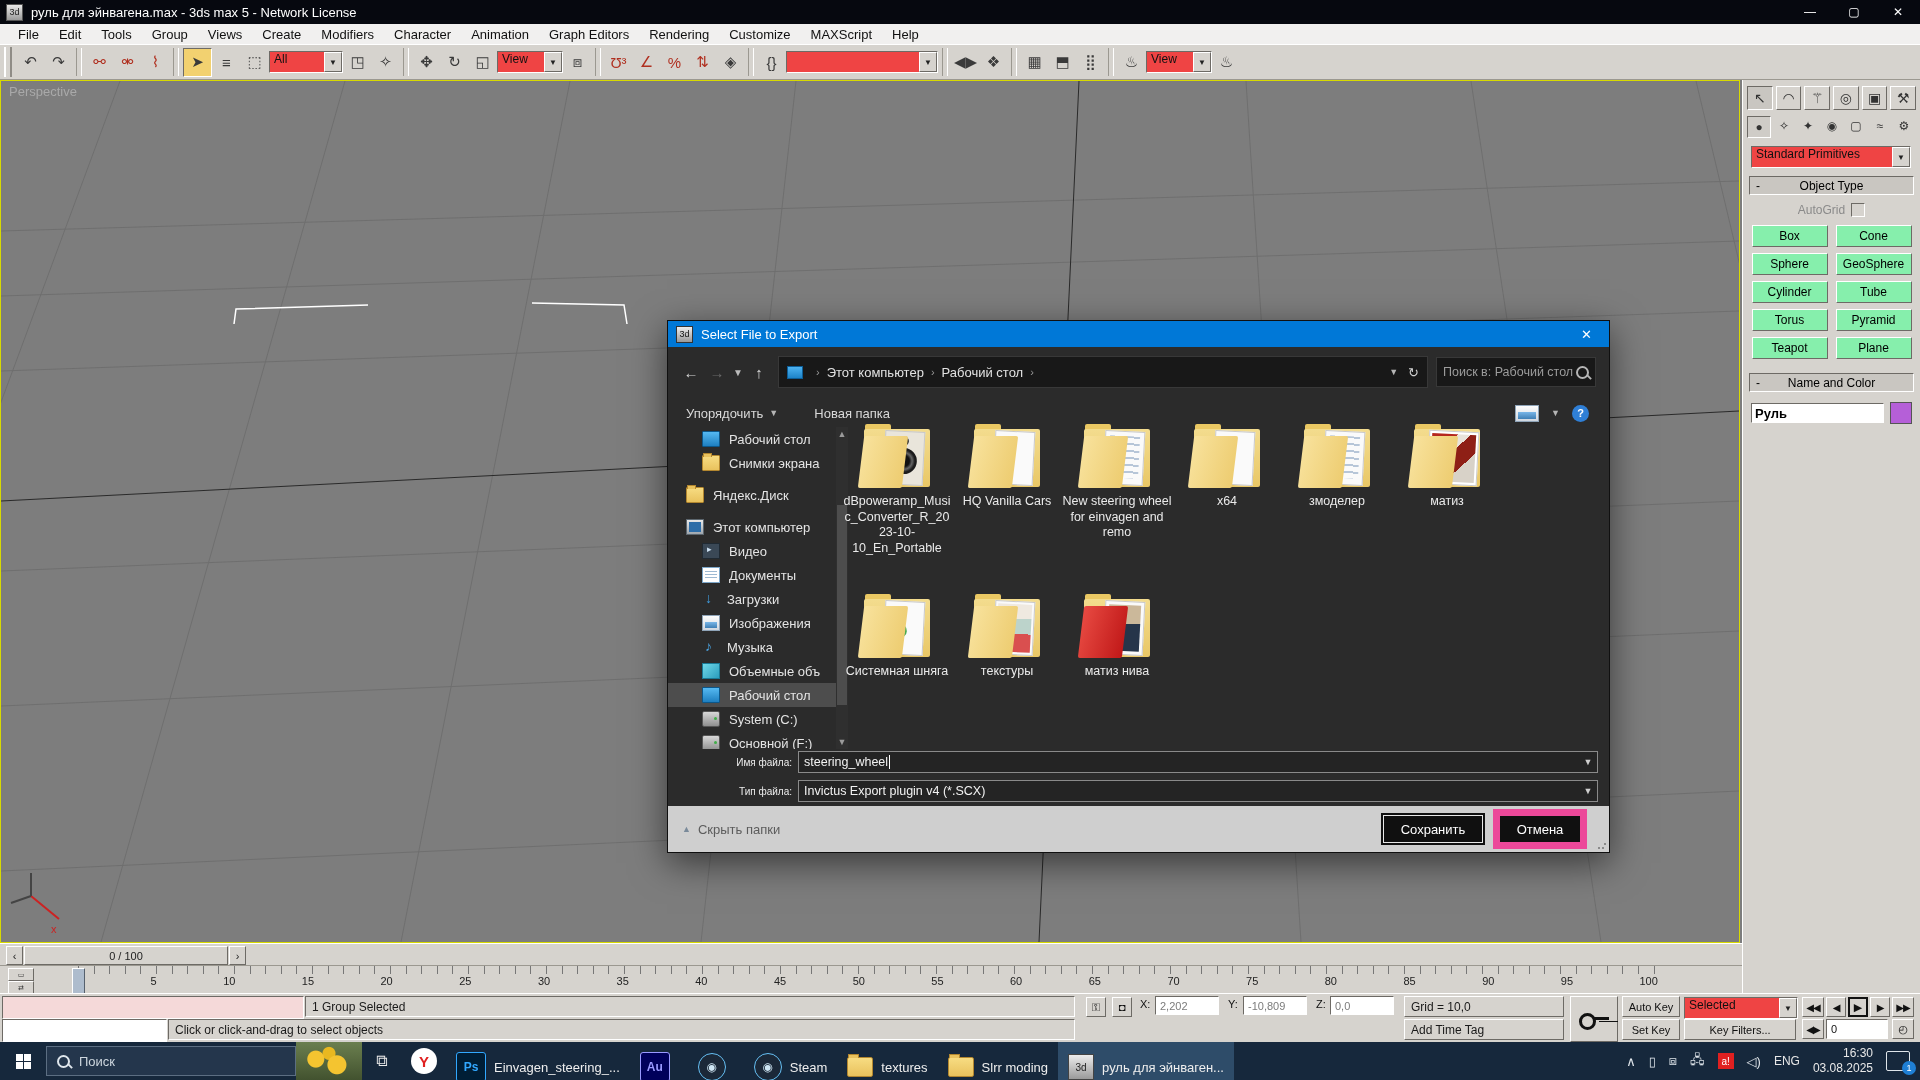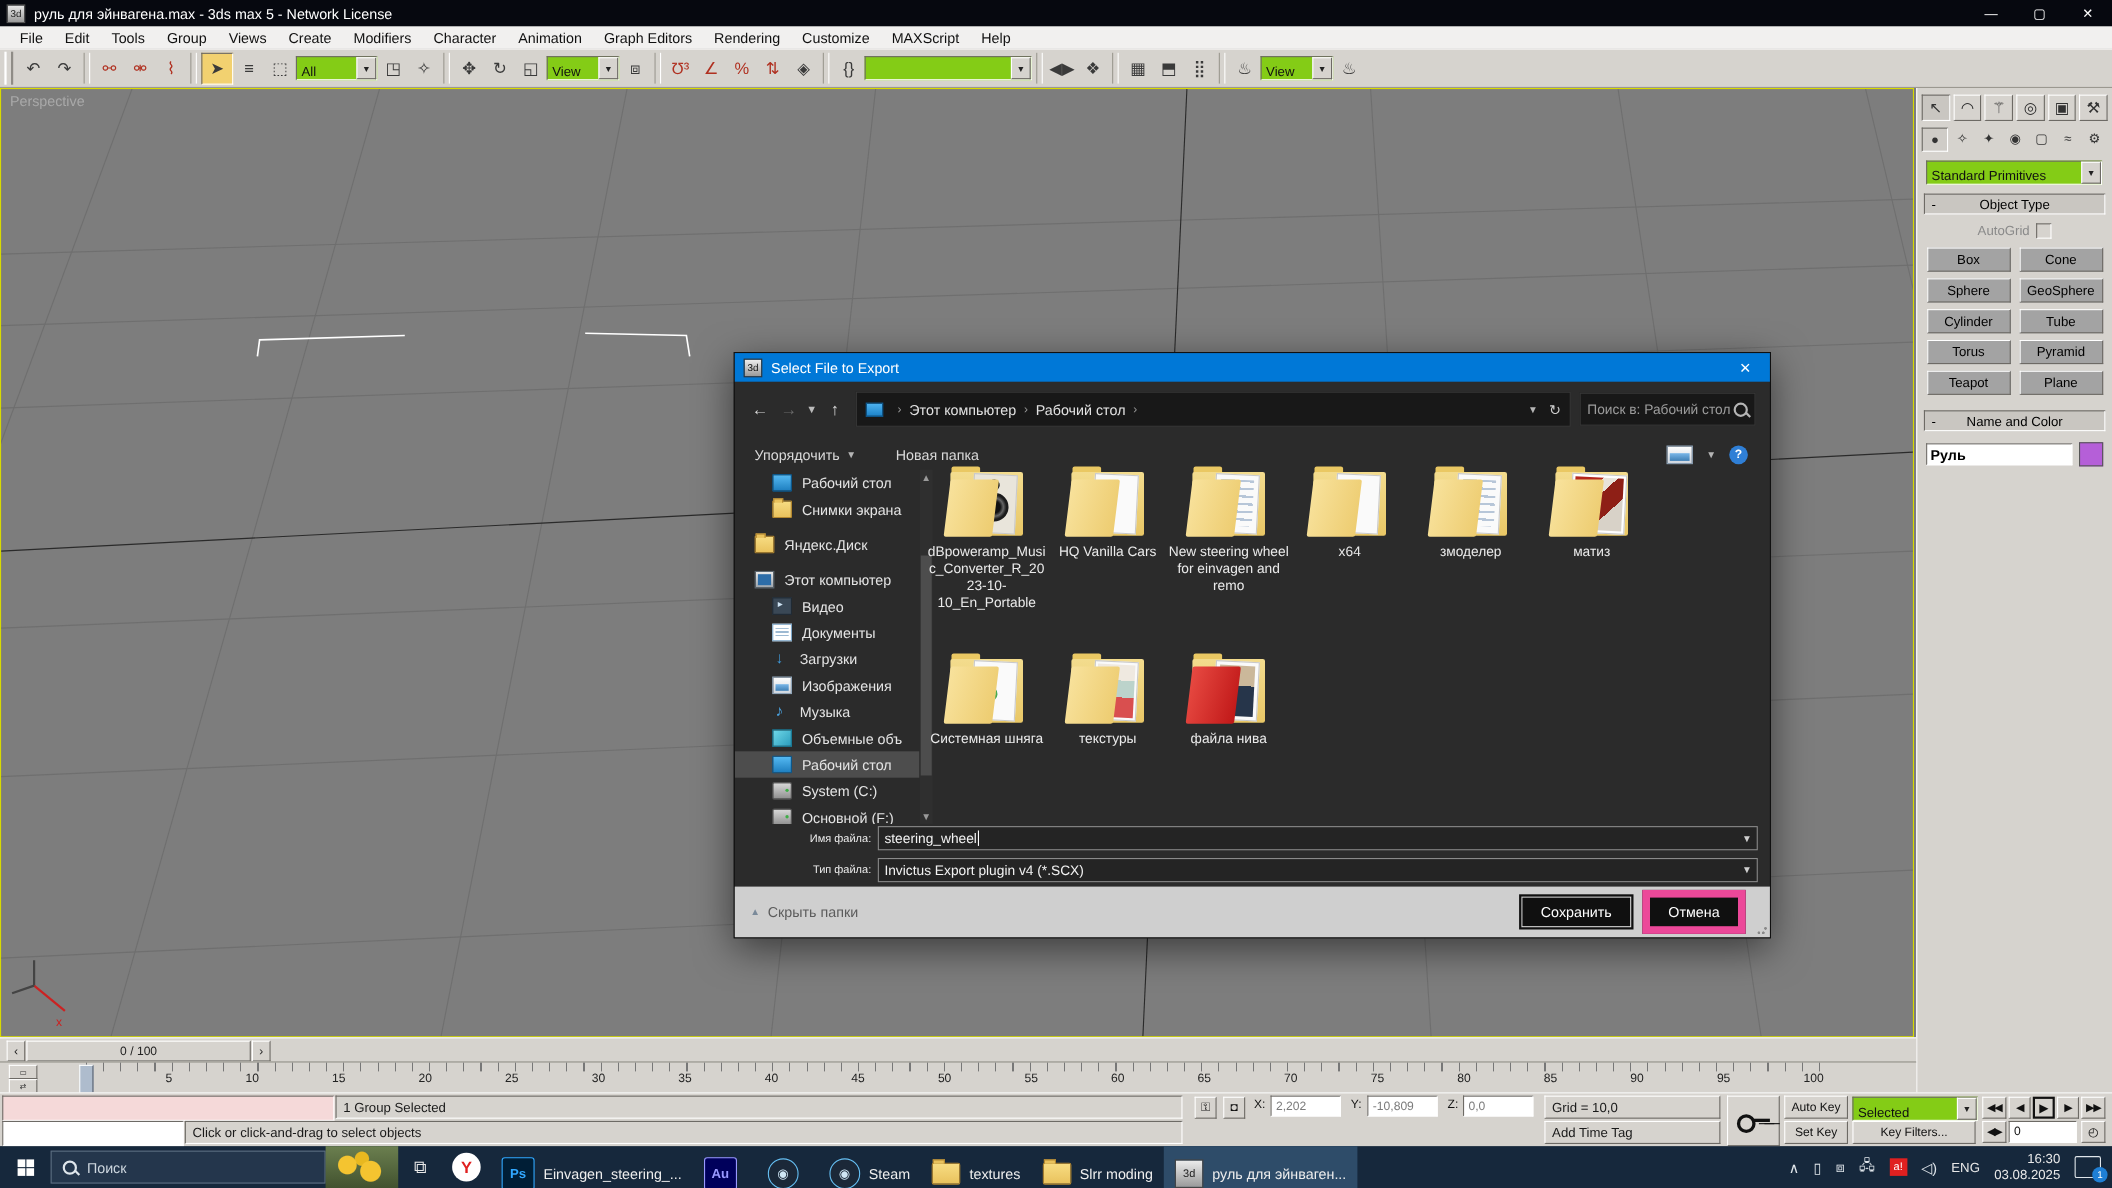--- a/index.html
+++ b/index.html
@@ -18,21 +18,21 @@
   .menubar{left:0;top:24px;width:1920px;height:20px;background:#f1f0ef;display:flex;align-items:center;padding-left:8px;box-sizing:border-box;}
   .menuitem{padding:0 10px;font-size:13px;color:#101010;}
 
   
   .maintb{left:0;top:44px;width:1920px;height:36px;background:#d6d3ce;border-top:1px solid #fff;border-bottom:1px solid #9b9890;display:flex;align-items:center;padding:0 4px;box-sizing:border-box;gap:1px;}
   .tbtn{min-width:27px;height:27px;display:flex;align-items:center;justify-content:center;font-size:15px;color:#3a3a3a;}
   .tbtn.active{background:#f2d170;border:1px solid;border-color:#6d6a65 #fff #fff #6d6a65;}
   .tbtn.red{color:#b03020;}
   .tsep{width:4px;height:28px;border-left:1px solid #9b9890;border-right:1px solid #fff;margin:0 3px;}
   .tgrip{width:4px;height:30px;border-left:2px solid #fff;border-right:2px solid #8f8c86;margin-right:4px;}
-  .tselect{height:20px;background:#84cc16;border:1px solid;border-color:#6d6a65 #fff #fff #6d6a65;display:flex;align-items:flex-end;font-size:12px;color:#111;}
+  .tselect{height:20px;background:#ef4444;border:1px solid;border-color:#6d6a65 #fff #fff #6d6a65;display:flex;align-items:flex-start;font-size:12px;color:#111;}
   .tselect .val{padding:0 4px;flex:1;white-space:nowrap;overflow:hidden;}
   .tselect .car{width:16px;height:18px;background:#d6d3ce;border:1px solid;border-color:#fff #6d6a65 #6d6a65 #fff;display:flex;align-items:center;justify-content:center;font-size:8px;color:#222;}
 
   
   .viewport{left:0;top:80px;width:1740px;height:863px;background:#7d7d7d;border:1px solid #d8da00;box-sizing:border-box;}
   .vplabel{left:8px;top:3px;color:#a9a9a9;font-size:13px;}
 
   
   .cmdpanel{left:1742px;top:80px;width:178px;height:913px;background:#d6d3ce;border-left:1px solid #fff;box-sizing:border-box;padding-top:4px;}
   .tabrow{display:flex;gap:3px;padding:2px 4px;}
@@ -41,21 +41,21 @@
   .subrow{display:flex;gap:2px;padding:4px 4px 6px;}
   .subico{width:22px;height:20px;display:flex;align-items:center;justify-content:center;font-size:12px;color:#333;}
   .subico.cur{border:1px solid;border-color:#6d6a65 #fff #fff #6d6a65;background:#cfccc7;}
   .pselect{margin:2px 8px 8px;width:158px;}
   .rollout{margin:6px 6px 0;height:17px;border:1px solid;border-color:#6d6a65 #fff #fff #6d6a65;background:#c9c6c1;display:flex;align-items:center;font-size:12px;color:#000;}
   .rollout .minus{width:16px;text-align:center;}
   .rollout .rtitle{flex:1;text-align:center;margin-right:16px;}
   .autogrid{display:flex;align-items:center;justify-content:center;gap:6px;margin:8px 0 4px;font-size:12px;color:#8a8a8a;}
   .chk{width:12px;height:12px;border:1px solid;border-color:#6d6a65 #fff #fff #6d6a65;background:#d6d3ce;}
   .primgrid{display:grid;grid-template-columns:76px 76px;gap:6px 8px;justify-content:center;margin-top:8px;}
-  .primbtn{height:20px;border:1px solid;border-color:#fff #6d6a65 #6d6a65 #fff;background:#a3a3a3;display:flex;align-items:center;justify-content:center;font-size:12px;color:#000;}
+  .primbtn{height:20px;border:1px solid;border-color:#fff #6d6a65 #6d6a65 #fff;background:#86efac;display:flex;align-items:center;justify-content:center;font-size:12px;color:#000;}
   .namebox{display:flex;gap:6px;align-items:center;margin:10px 8px 0;}
   .nameinput{flex:1;height:18px;background:#fff;border:1px solid;border-color:#6d6a65 #fff #fff #6d6a65;font-size:13px;font-weight:bold;color:#000;display:flex;align-items:center;padding:0 3px;}
   .swatch{width:20px;height:20px;border:1px solid #555;}
 
   
   .dialog{left:667px;top:320px;width:943px;height:533px;background:#2b2b2b;border:1px solid #101010;box-shadow:0 10px 34px rgba(0,0,0,.55);box-sizing:border-box;}
   .dtitle{height:26px;background:#0078d7;display:flex;align-items:center;color:#fff;font-size:13px;}
   .dtitle .appico{width:15px;height:15px;margin:0 8px;background:linear-gradient(#eee,#999);border:1px solid #333;display:flex;align-items:center;justify-content:center;font-size:9px;color:#111;}
   .dclose{margin-left:auto;width:45px;height:26px;display:flex;align-items:center;justify-content:center;color:#fff;font-size:13px;}
   .dnav{position:absolute;left:0;top:26px;width:100%;height:50px;display:flex;align-items:center;}
@@ -584,21 +584,21 @@
           <div class="flabel">текстуры</div>
         </div>
 
         <div class="fitem v-redcover">
           <div class="ficon">
             <span class="tab"></span>
             <span class="back"></span>
             <span class="page"></span>
             <span class="front"></span>
           </div>
-          <div class="flabel">файла нива</div>
+          <div class="flabel">матиз нива</div>
         </div>
       </div>
 
     <div class="fnrow" style="top:430px">
       <span class="fnlabel">Имя файла:</span>
       <span class="fncombo">
         <span>steering_wheel</span>
         <span class="cursor"></span>
         <span class="dd">▼</span>
       </span>

